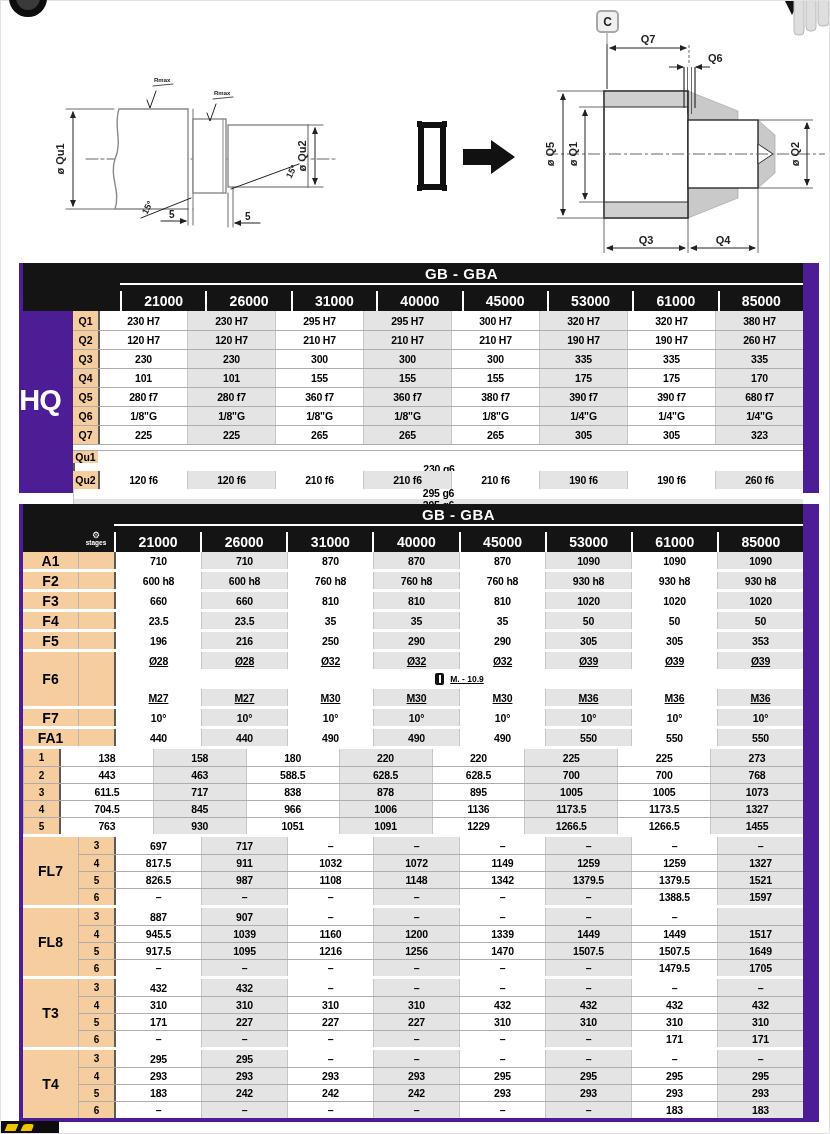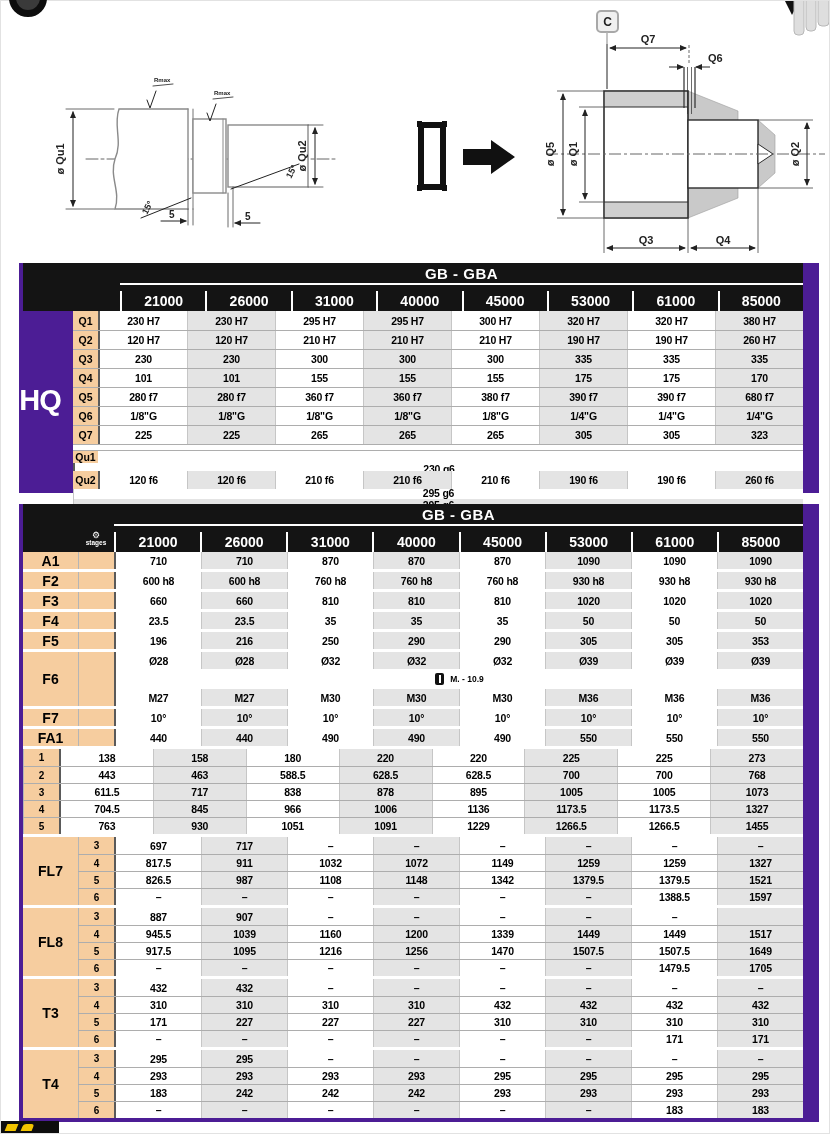--- a/index.html
+++ b/index.html
@@ -64,21 +64,21 @@
   .tsep + .trow { border-top:none;flex-direction:column; }
 
   
   .grp { display:flex; }
   .grp + .grp { border-top:3px solid #fff; }
   .glabel { width:55px; background:#f6cd9f; display:flex; align-items:center;
             justify-content:center; font-size:14px; font-weight:bold; }
   .gstack { flex:1; }
   .grow { display:flex; height:17px; }
   .grow + .grow { border-top:1px solid #adadad; }
-  .grow.nb { border-top:none; }
+  .grow.nb { border-top:none;text-decoration:underline; }
   .grow.noterow { height:20px;text-align:right; }
   .scell { width:36px; background:#f6cd9f; border-left:1px solid #b5b5b5;
            display:flex; align-items:center; justify-content:center;
            font-size:10px; font-weight:bold; }
   .notecell { flex:1; background:#fff; display:flex; align-items:center;
               justify-content:center; gap:6px; border-left:2px solid #5a5a5a;
               font-size:8.5px; font-weight:bold; }
   .bolt { width:9px; height:12px; background:#111; border-radius:2px; position:relative; }
   .bolt:after { content:""; position:absolute; left:3.5px; top:2px; width:2px;
                 height:8px; background:#fff; }

